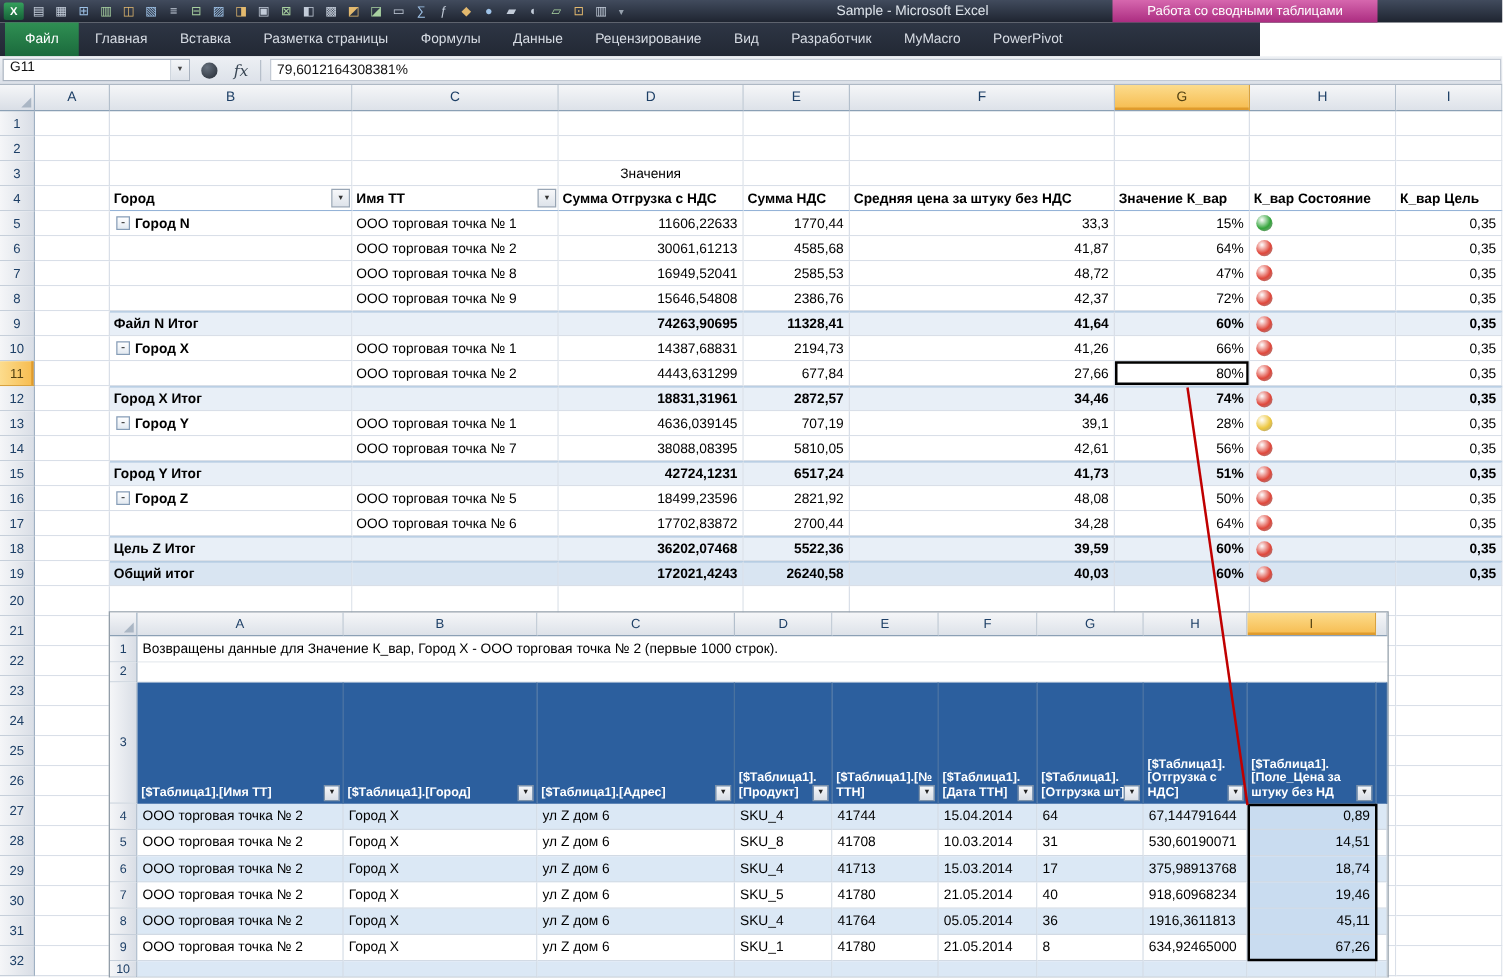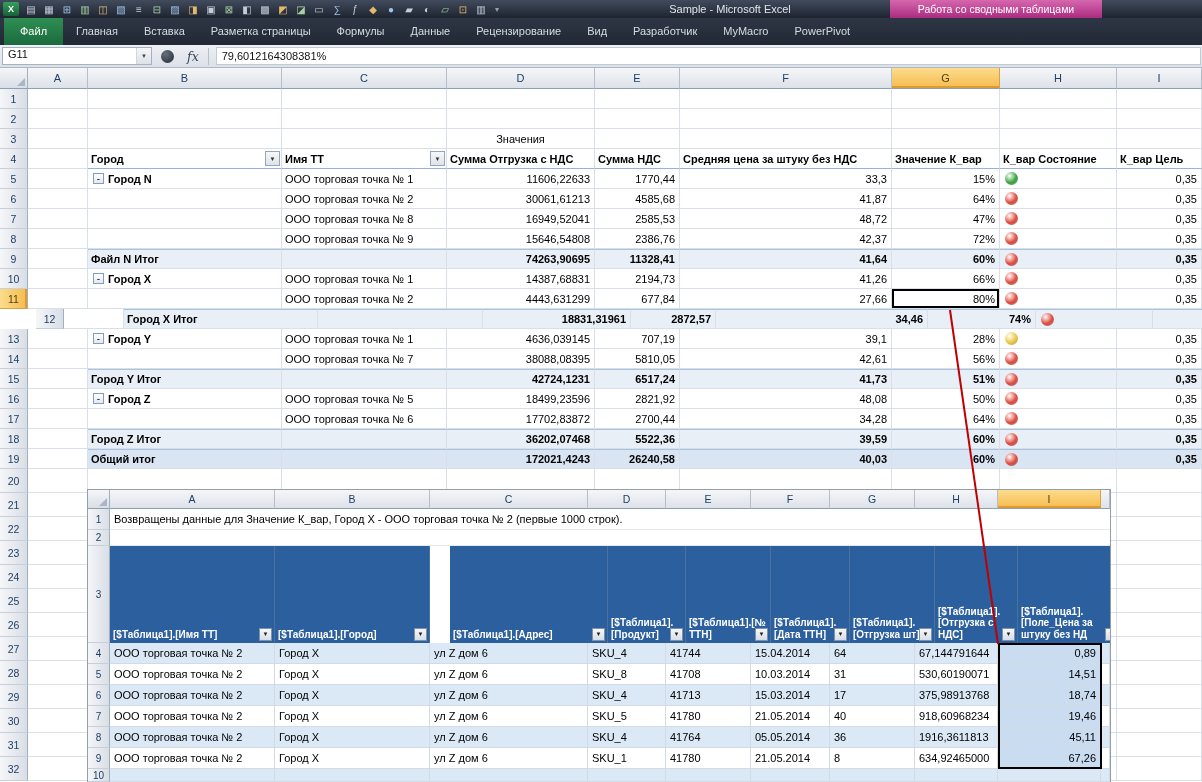--- a/index.html
+++ b/index.html
@@ -12,21 +12,21 @@
 .xlogo{width:16px;height:14px;margin-right:3px;border-radius:2px;background:linear-gradient(#35a15d,#166138);color:#fff;font-size:9px;font-weight:bold;text-align:center;line-height:14px}
 .qat-ic{width:18px;height:15px;text-align:center;line-height:15px;font-size:10px;color:#c3ccd9}
 .qat-ic:nth-child(3n){color:#9fc3e8}
 .qat-ic:nth-child(4n){color:#a8d1a0}
 .qat-ic:nth-child(5n){color:#e3b96e}
 .qat-dd{color:#97a1ae;font-size:8px;padding:0 5px}
 #wtitle{position:absolute;left:580px;width:300px;text-align:center;color:#dfe5ec;font-size:11px}
 #ctxlabel{position:absolute;right:100px;top:0;width:212px;height:18px;line-height:18px;text-align:center;color:#fff;background:linear-gradient(#d667ae,#ab2c80);font-size:10.5px;overflow:hidden;white-space:nowrap}
 
 
-#tabrow{position:absolute;left:0;top:18px;width:1202px;height:27px;background:linear-gradient(#2e3645,#222834);display:flex;align-items:flex-start;z-index:10}
+#tabrow{position:absolute;left:0;top:18px;width:1008px;height:27px;background:linear-gradient(#2e3645,#222834);display:flex;align-items:flex-start;z-index:10}
 .tab{line-height:27px;padding:0 13px;color:#d7dce4;font-size:11px;white-space:nowrap}
 .tab.file{background:linear-gradient(#2f8f53,#1b6a3c);color:#fff;margin-left:4px;padding:0 16px}
 #tabs{display:flex}
 #ctxtabs{position:absolute;right:98px;top:0;height:27px;display:flex;background:rgba(187,61,143,.14)}
 
 
 #formulabar{position:absolute;left:0;top:45px;width:1202px;height:23px;background:linear-gradient(#edf0f4,#dce1e9);border-bottom:1px solid #aeb8c4;display:flex;align-items:center;z-index:10}
 #namebox{width:150px;height:18px;margin-left:2px;background:#fff;border:1px solid #a7b1be;display:flex;padding-left:5px;color:#111}
 #nbdd{margin-left:auto;width:15px;height:16px;border-left:1px solid #cfd6de;background:linear-gradient(#f4f6f8,#dde2e9);text-align:center;line-height:16px;font-size:6px;color:#444}
 #fbcircle{width:13px;height:13px;border-radius:50%;margin:0 7px 0 9px;background:radial-gradient(circle at 35% 30%,#66707d,#232932)}
@@ -338,21 +338,21 @@
       </div>
       <div class="c num" style="width: 148px; height: 20px;">4443,631299</div>
       <div class="c num" style="width: 85px; height: 20px;">677,84</div>
       <div class="c num" style="width: 212px; height: 20px;">27,66</div>
       <div class="c num sel" style="width: 108px; height: 20px;">80%</div>
       <div class="c" style="width: 117px; height: 20px;">
         <div class="kpi" style="background: radial-gradient(circle at 35% 30%, rgba(255, 255, 255, 0.85), rgb(224, 72, 60) 55%, rgba(0, 0, 0, 0.4));"></div>
       </div>
       <div class="c num" style="width: 85px; height: 20px;">0,35</div>
     </div>
-    <div class="r" style="height: 20px; padding-left: 36px;">
+    <div class="r" style="height: 20px;">
       <div class="rh" style="height: 20px;">12</div>
       <div class="c" style="width: 60px; height: 20px;"></div>
       <div class="c txt sub" style="width: 194px; height: 20px;">
         <div class="citylbl">Город X Итог</div>
       </div>
       <div class="c sub" style="width: 165px; height: 20px;"></div>
       <div class="c num sub" style="width: 148px; height: 20px;">18831,31961</div>
       <div class="c num sub" style="width: 85px; height: 20px;">2872,57</div>
       <div class="c num sub" style="width: 212px; height: 20px;">34,46</div>
       <div class="c num sub" style="width: 108px; height: 20px;">74%</div>
@@ -444,21 +444,21 @@
       <div class="c num" style="width: 108px; height: 20px;">64%</div>
       <div class="c" style="width: 117px; height: 20px;">
         <div class="kpi" style="background: radial-gradient(circle at 35% 30%, rgba(255, 255, 255, 0.85), rgb(224, 72, 60) 55%, rgba(0, 0, 0, 0.4));"></div>
       </div>
       <div class="c num" style="width: 85px; height: 20px;">0,35</div>
     </div>
     <div class="r" style="height: 20px;">
       <div class="rh" style="height: 20px;">18</div>
       <div class="c" style="width: 60px; height: 20px;"></div>
       <div class="c txt sub" style="width: 194px; height: 20px;">
-        <div class="citylbl">Город Z Итог</div>
+        <div class="citylbl">Цель Z Итог</div>
       </div>
       <div class="c sub" style="width: 165px; height: 20px;"></div>
       <div class="c num sub" style="width: 148px; height: 20px;">36202,07468</div>
       <div class="c num sub" style="width: 85px; height: 20px;">5522,36</div>
       <div class="c num sub" style="width: 212px; height: 20px;">39,59</div>
       <div class="c num sub" style="width: 108px; height: 20px;">60%</div>
       <div class="c sub" style="width: 117px; height: 20px;">
         <div class="kpi" style="background: radial-gradient(circle at 35% 30%, rgba(255, 255, 255, 0.85), rgb(224, 72, 60) 55%, rgba(0, 0, 0, 0.4));"></div>
       </div>
       <div class="c num sub" style="width: 85px; height: 20px;">0,35</div>
@@ -662,21 +662,21 @@
     <div class="drow" style="height: 97px;">
       <div class="drh">3</div>
       <div class="dhd" style="width: 165px;">
         <div class="dhtxt">[$Таблица1].[Имя ТТ]</div>
         <div class="dfbtn">▼</div>
       </div>
       <div class="dhd" style="width: 155px;">
         <div class="dhtxt">[$Таблица1].[Город]</div>
         <div class="dfbtn">▼</div>
       </div>
-      <div class="dhd" style="width: 158px; margin-left: 20px;">
+      <div class="dhd" style="width: 158px;">
         <div class="dhtxt">[$Таблица1].[Адрес]</div>
         <div class="dfbtn">▼</div>
       </div>
       <div class="dhd" style="width: 78px;">
         <div class="dhtxt">[$Таблица1].[Продукт]</div>
         <div class="dfbtn">▼</div>
       </div>
       <div class="dhd" style="width: 85px;">
         <div class="dhtxt">[$Таблица1].[№ ТТН]</div>
         <div class="dfbtn">▼</div>

